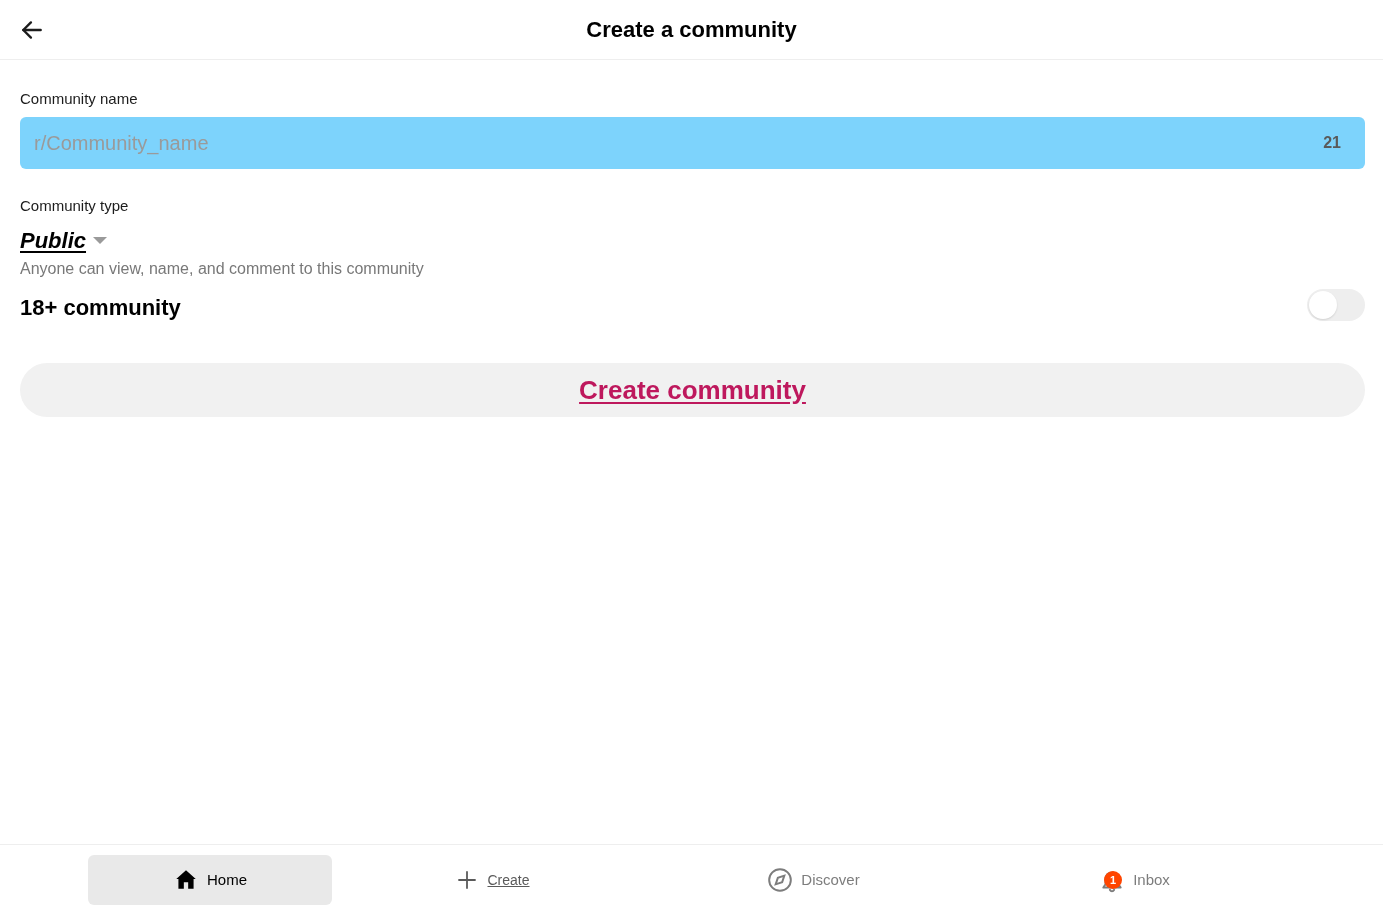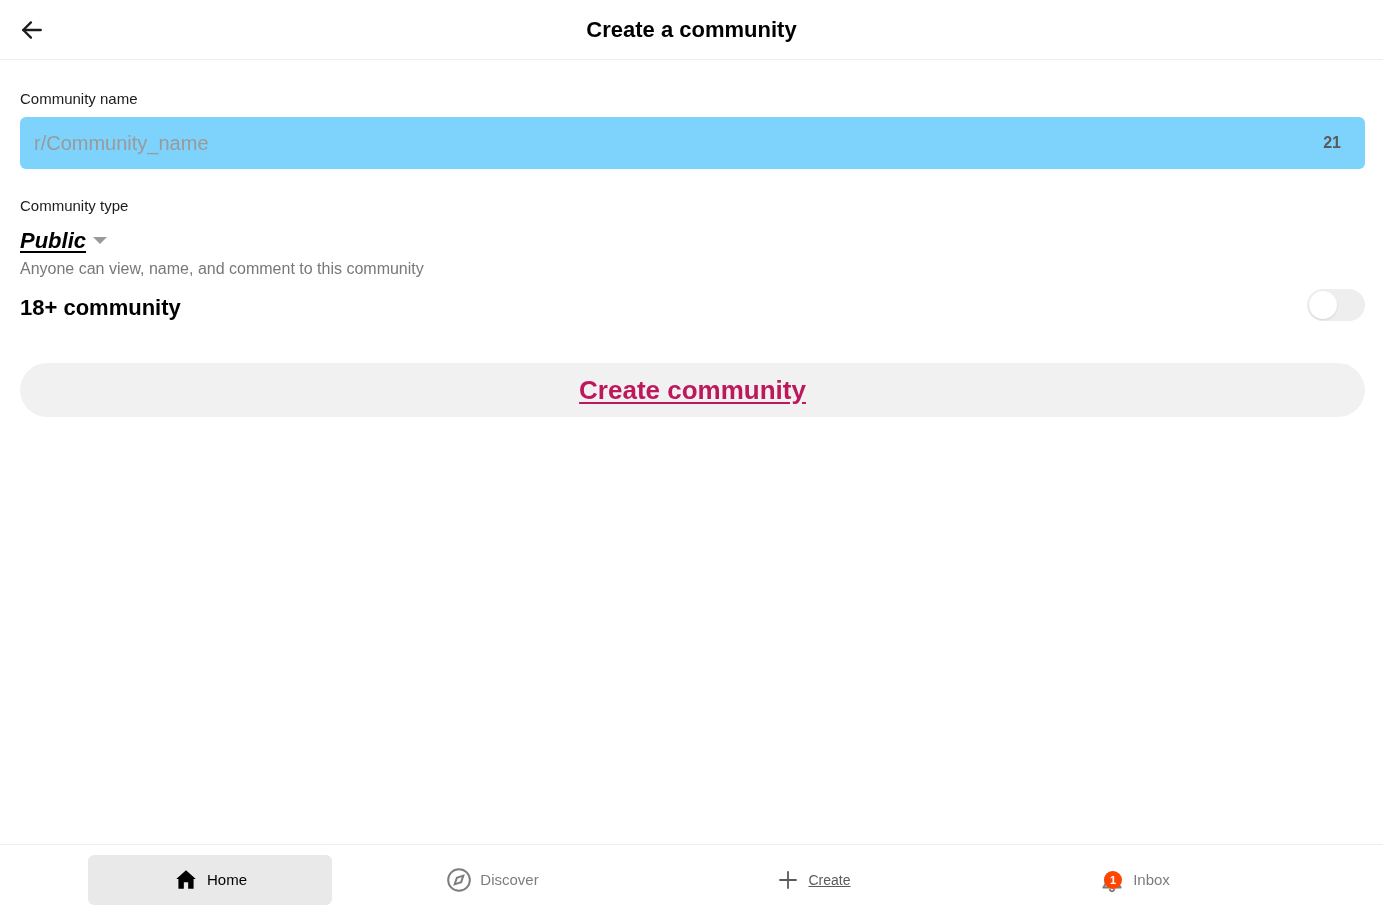--- a/index.html
+++ b/index.html
@@ -248,32 +248,32 @@
 </div>
 
 <div class="bottom-nav">
   <div class="nav-item active">
     <svg width="26" height="26" viewBox="0 0 24 24" fill="#000">
       <path d="M12 3 L3 11 L5 11 L5 20 L10 20 L10 14 L14 14 L14 20 L19 20 L19 11 L21 11 Z"></path>
     </svg>
     <span class="nav-label">Home</span>
   </div>
   <div class="nav-item">
+    <svg width="24" height="24" viewBox="0 0 24 24" fill="none" stroke="#5a5a5a" stroke-width="1.8" stroke-linecap="round">
+      <line x1="12" y1="4" x2="12" y2="20"></line>
+      <line x1="4" y1="12" x2="20" y2="12"></line>
+    </svg>
+    <span class="nav-label create-label">Create</span>
+  </div>
+  <div class="nav-item">
     <svg width="26" height="26" viewBox="0 0 24 24" fill="none" stroke="#7d7d7d" stroke-width="1.8">
       <circle cx="12" cy="12" r="10"></circle>
       <polygon points="16 8 10 10 8 16 14 14 16 8" fill="none"></polygon>
     </svg>
     <span class="nav-label">Discover</span>
-  </div>
-  <div class="nav-item">
-    <svg width="24" height="24" viewBox="0 0 24 24" fill="none" stroke="#5a5a5a" stroke-width="1.8" stroke-linecap="round">
-      <line x1="12" y1="4" x2="12" y2="20"></line>
-      <line x1="4" y1="12" x2="20" y2="12"></line>
-    </svg>
-    <span class="nav-label create-label">Create</span>
   </div>
   <div class="nav-item">
     <div class="inbox-icon-wrapper">
       <svg width="26" height="26" viewBox="0 0 24 24" fill="none" stroke="#7d7d7d" stroke-width="1.8" stroke-linecap="round" stroke-linejoin="round">
         <path d="M18 16 L18 11 C18 7.5 15.5 5 12 5 C8.5 5 6 7.5 6 11 L6 16 L4 19 L20 19 Z"></path>
         <path d="M10 21 C10.5 22 11.2 22.5 12 22.5 C12.8 22.5 13.5 22 14 21"></path>
       </svg>
       <div class="badge">1</div>
     </div>
     <span class="nav-label">Inbox</span>

